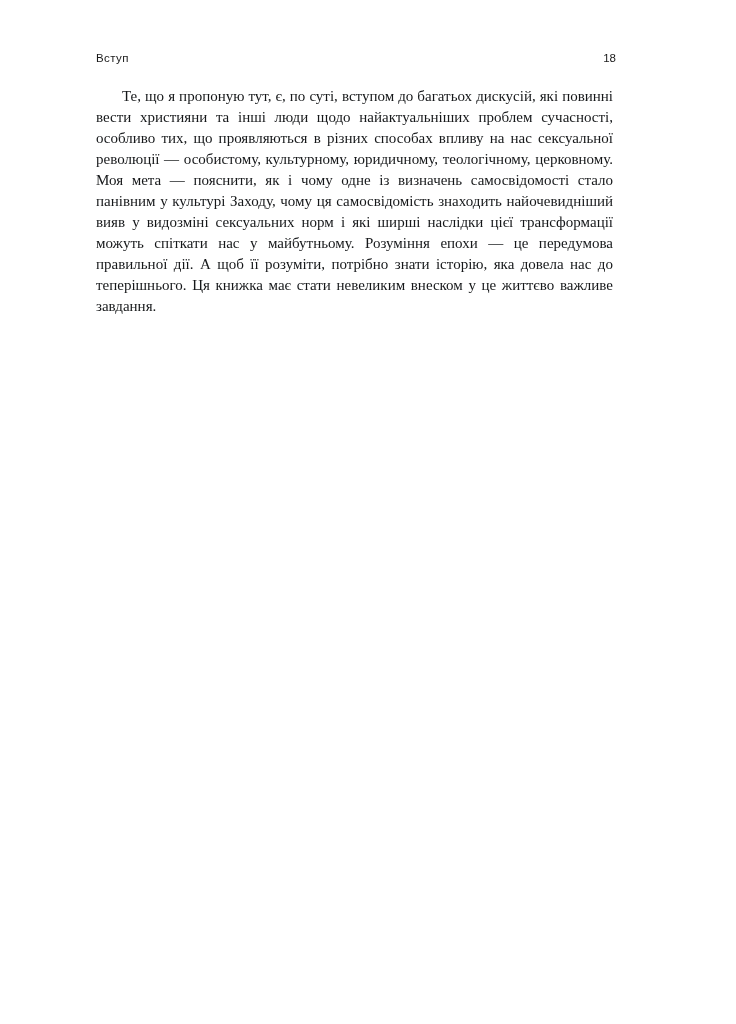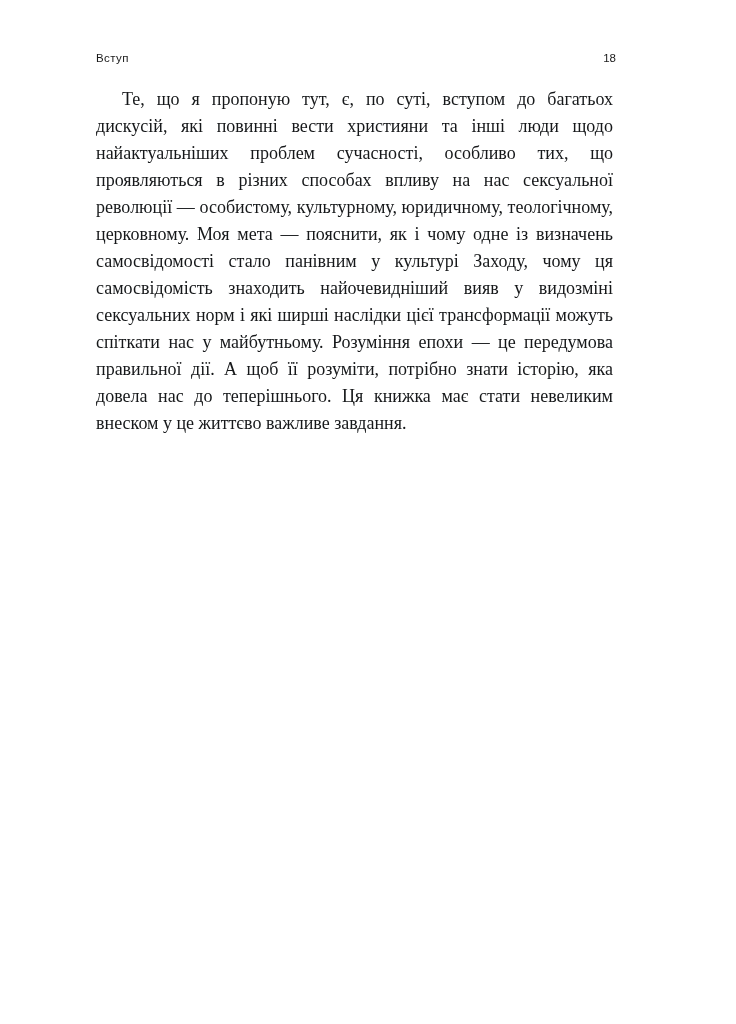--- a/index.html
+++ b/index.html
@@ -50,22 +50,22 @@
     font-family: "Liberation Sans", sans-serif;
     font-size: 11.5px;
     color: #1a1a1a;
   }
   .body-text {
     position: absolute;
     left: 0;
     top: 86px;
     width: 517px;
     font-family: "Liberation Serif", serif;
-    font-size: 18px;
-    line-height: 27px;
+    font-size: 15px;
+    line-height: 21px;
     text-align: justify;
     text-justify: inter-word;
     color: #16181a;
     hyphens: manual;
   }
   .body-text p {
     margin: 0;
     text-indent: 26px;
   }
 </style>

